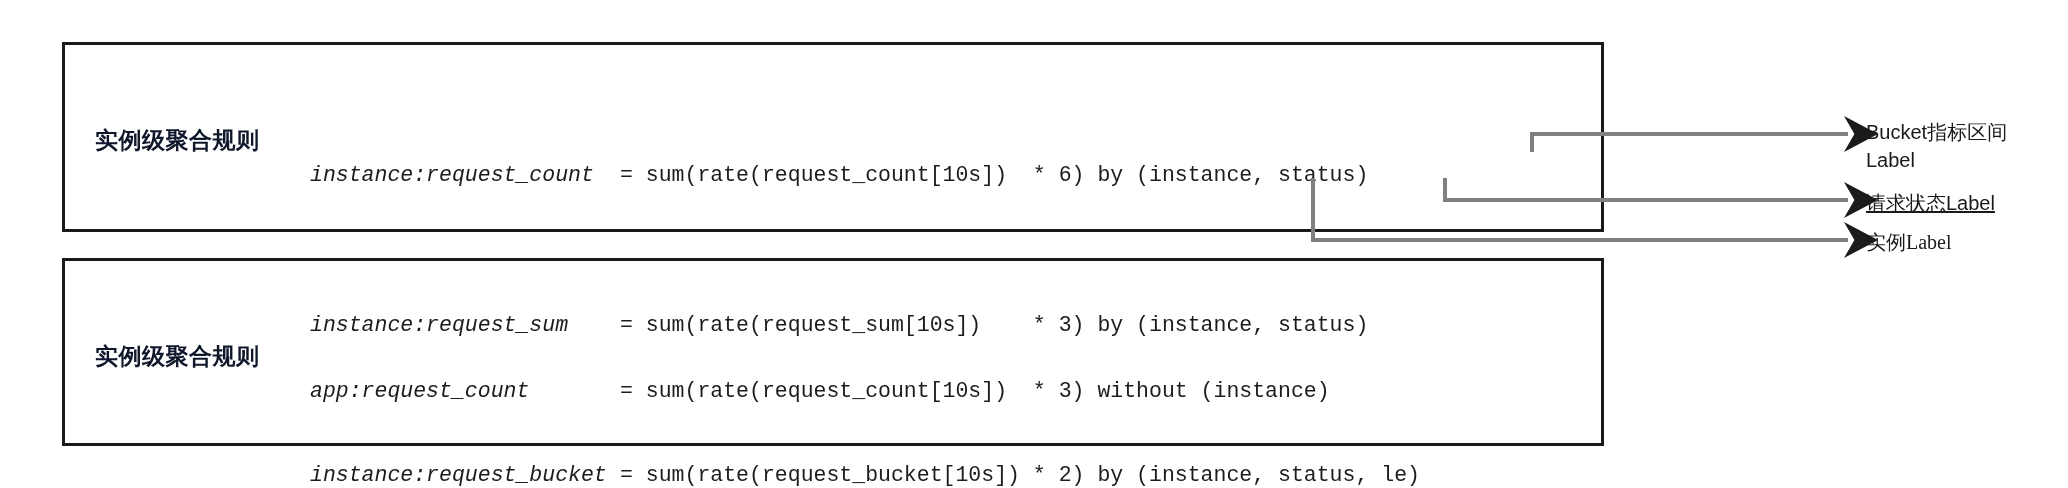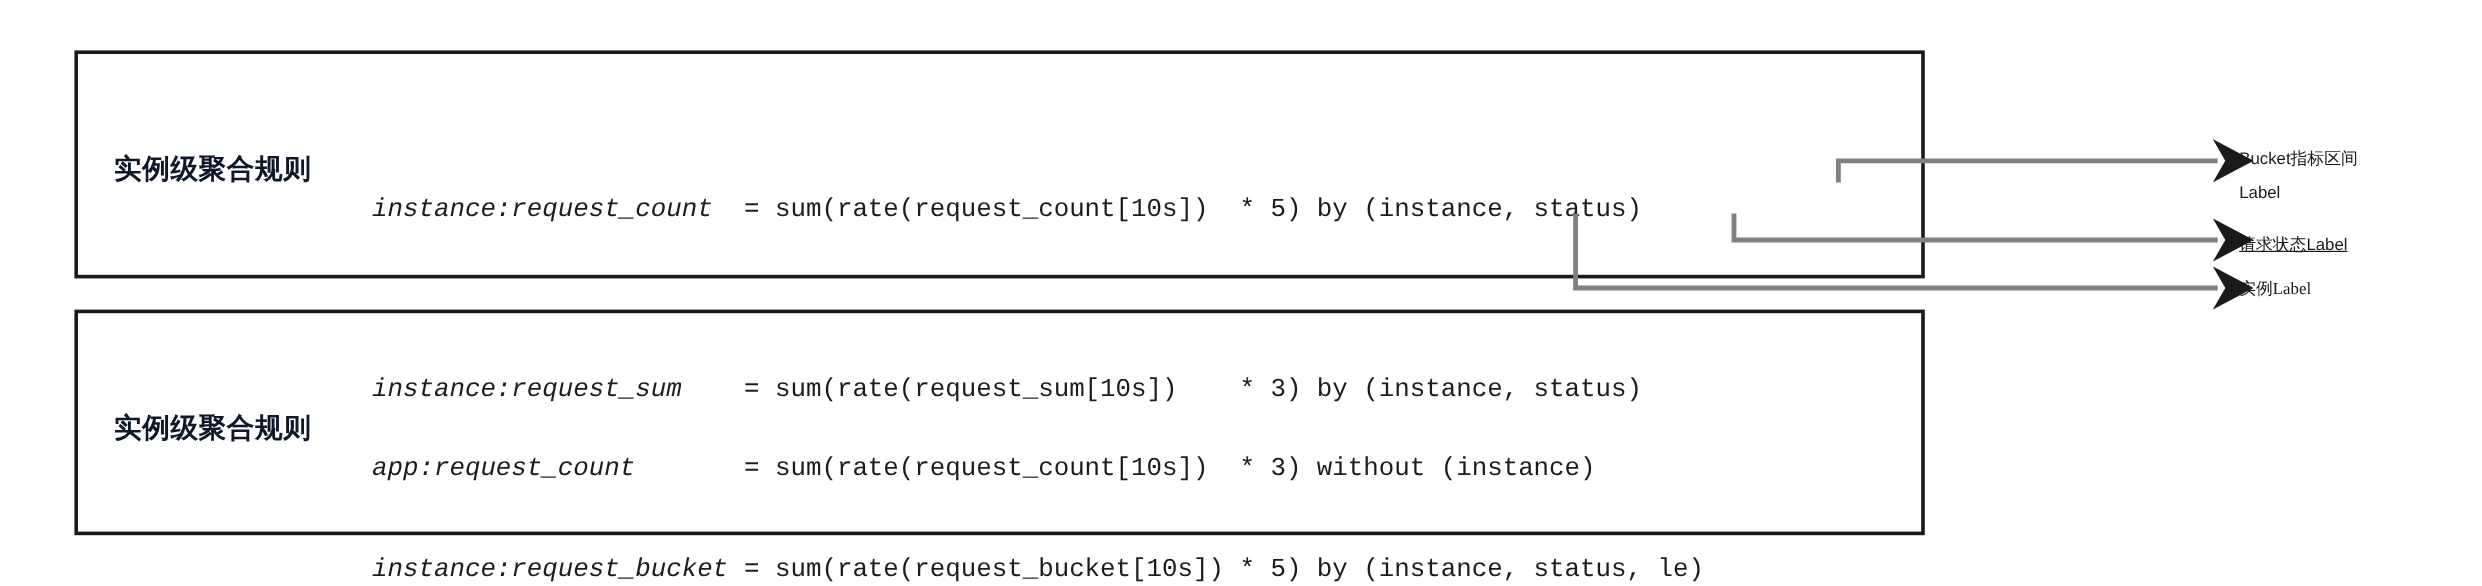--- a/index.html
+++ b/index.html
@@ -94,21 +94,21 @@
     top: 0;
     width: 2068px;
     height: 488px;
     pointer-events: none;
   }
 
   
   .annotation {
     position: absolute;
     font-family: "Liberation Sans", sans-serif;
-    font-size: 14px;
+    font-size: 20px;
     line-height: 28px;
     color: #1a1a1a;
     white-space: pre-line;
   }
   #anno-bucket {
     left: 1866px;
     top: 118px;
   }
   #anno-status {
     left: 1866px;
@@ -124,23 +124,23 @@
 </head>
 <body>
 
 <div id="canvas">
 
   <div class="rule-box" id="box-instance"></div>
 
   <div class="box-label" id="label-instance">实例级聚合规则</div>
 
   <div class="rules" id="rules-instance">
-    <div class="rule-line"><span class="rule-name">instance:request_count</span><span class="rule-expr">= sum(rate(request_count[10s])  * 5) by (instance, status)</span></div>
+    <div class="rule-line"><span class="rule-name">instance:request_count</span><span class="rule-expr">= sum(rate(request_count[10s])  * 6) by (instance, status)</span></div>
     <div class="rule-line"><span class="rule-name">instance:request_sum</span><span class="rule-expr">= sum(rate(request_sum[10s])    * 3) by (instance, status)</span></div>
-    <div class="rule-line"><span class="rule-name">instance:request_bucket</span><span class="rule-expr">= sum(rate(request_bucket[10s]) * 5) by (instance, status, le)</span></div>
+    <div class="rule-line"><span class="rule-name">instance:request_bucket</span><span class="rule-expr">= sum(rate(request_bucket[10s]) * 2) by (instance, status, le)</span></div>
   </div>
 
   <div class="rule-box" id="box-app"></div>
 
   <div class="box-label" id="label-app">实例级聚合规则</div>
 
   <div class="rules" id="rules-app">
     <div class="rule-line"><span class="rule-name">app:request_count</span><span class="rule-expr">= sum(rate(request_count[10s])  * 3) without (instance)</span></div>
     
     

